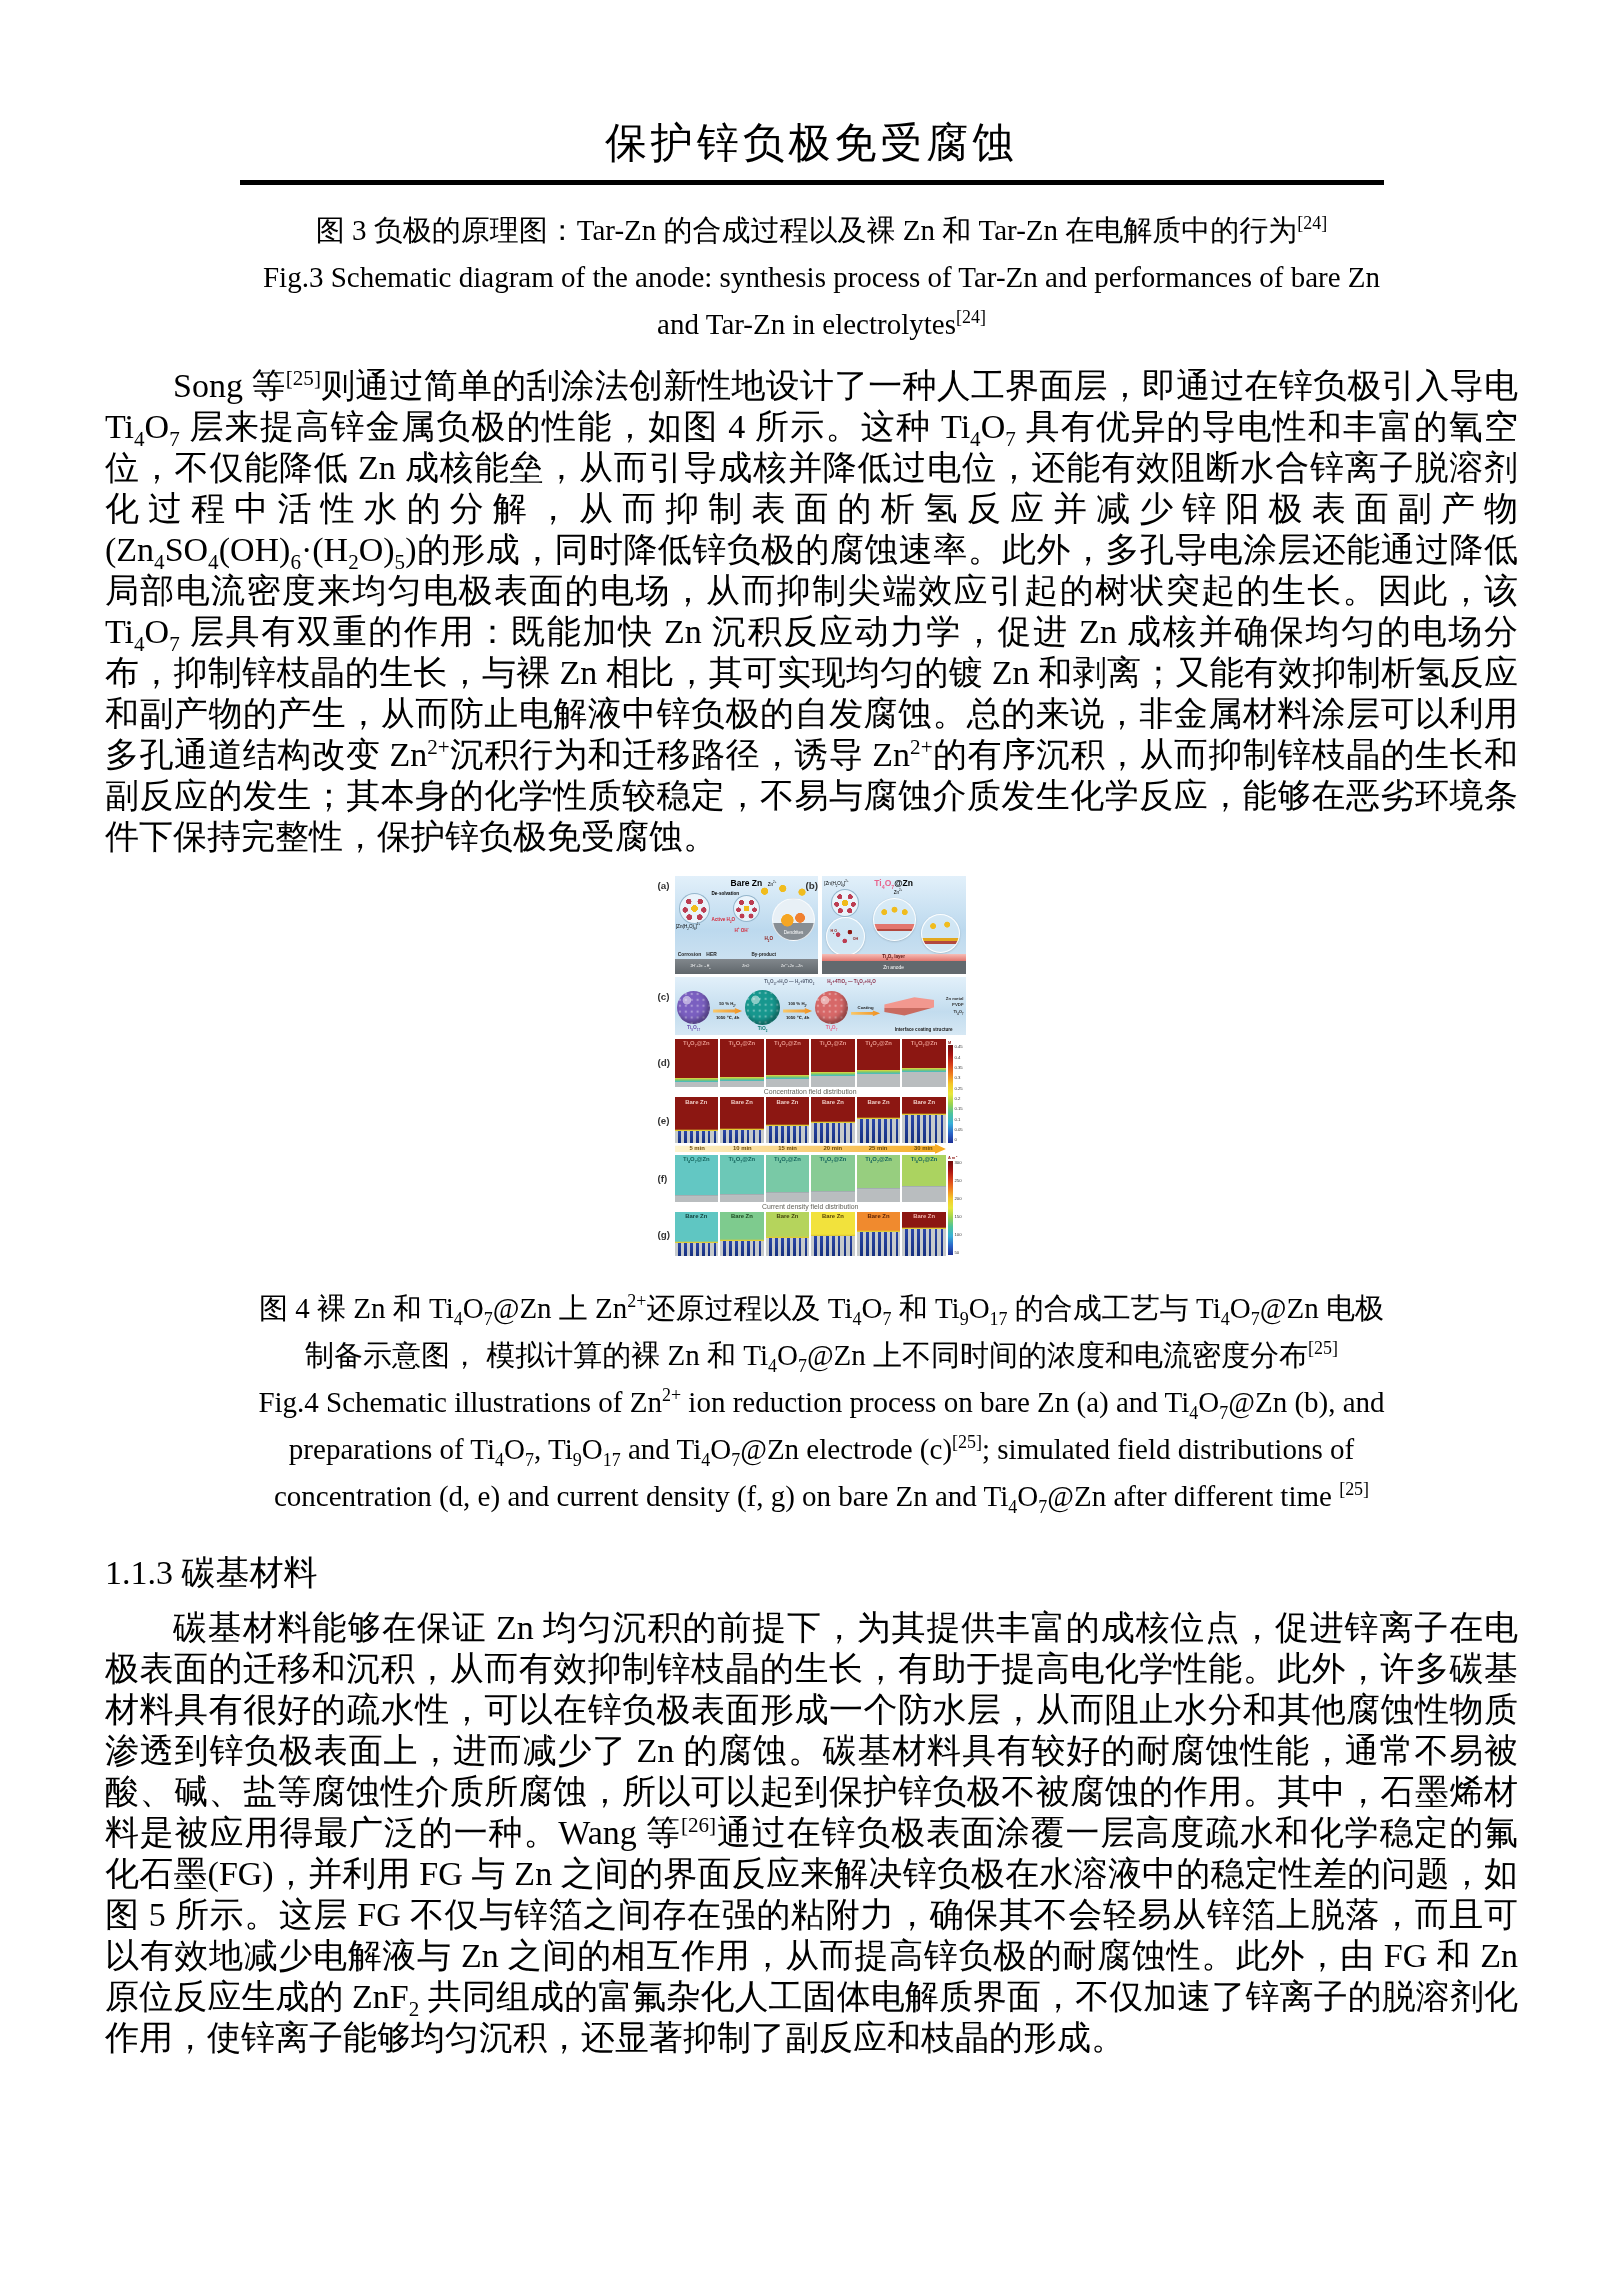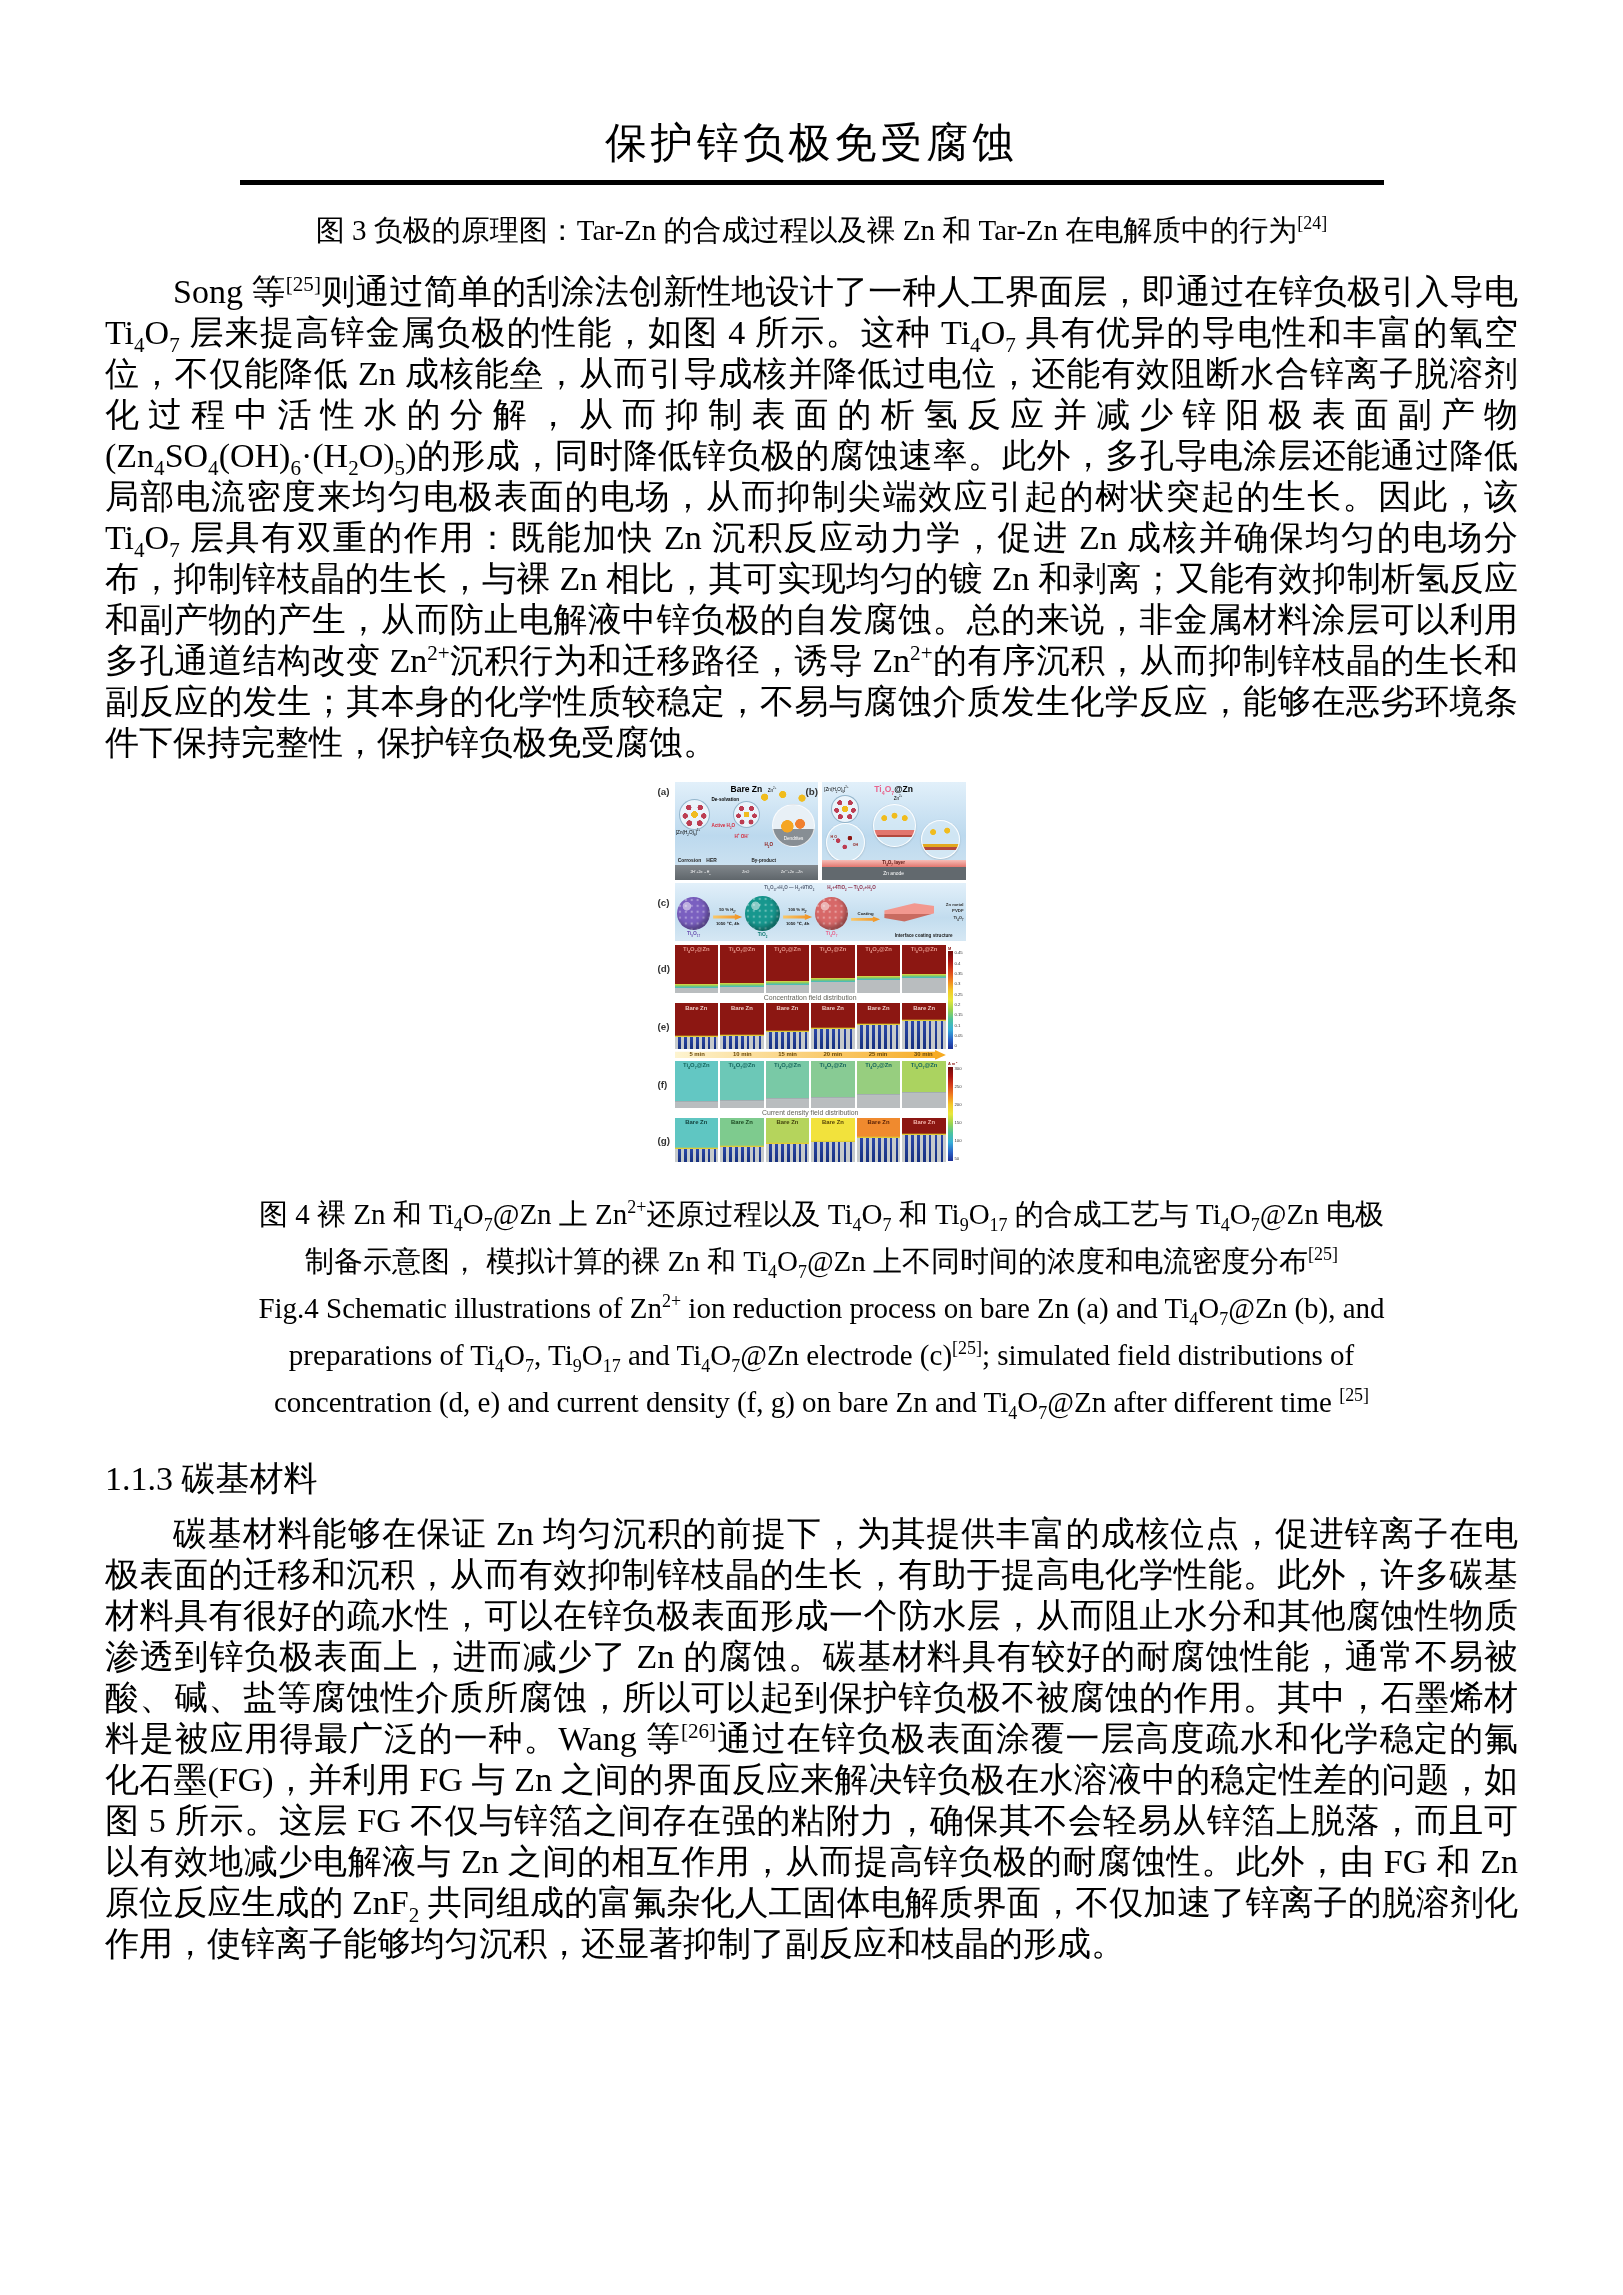--- a/index.html
+++ b/index.html
@@ -165,20 +165,22 @@
 
 <div class="page">
 
   <header>
     <div class="journal-zh">保护锌负极免受腐蚀</div>
     <div class="header-rule"></div>
   </header>
 
   <div class="caption fig3-caption">
     <div>图 3  负极的原理图：Tar-Zn 的合成过程以及裸 Zn 和 Tar-Zn 在电解质中的行为<sup>[24]</sup></div>
+    <div>Fig.3 Schematic diagram of the anode: synthesis process of Tar-Zn and performances of bare Zn</div>
+    <div>and Tar-Zn in electrolytes<sup>[24]</sup></div>
   </div>
 
   <p class="body-para p1">Song 等<sup>[25]</sup>则通过简单的刮涂法创新性地设计了一种人工界面层，即通过在锌负极引入导电 Ti<sub>4</sub>O<sub>7</sub> 层来提高锌金属负极的性能，如图 4 所示。这种 Ti<sub>4</sub>O<sub>7</sub> 具有优异的导电性和丰富的氧空位，不仅能降低 Zn 成核能垒，从而引导成核并降低过电位，还能有效阻断水合锌离子脱溶剂化过程中活性水的分解，从而抑制表面的析氢反应并减少锌阳极表面副产物(Zn<sub>4</sub>SO<sub>4</sub>(OH)<sub>6</sub>·(H<sub>2</sub>O)<sub>5</sub>)的形成，同时降低锌负极的腐蚀速率。此外，多孔导电涂层还能通过降低局部电流密度来均匀电极表面的电场，从而抑制尖端效应引起的树状突起的生长。因此，该 Ti<sub>4</sub>O<sub>7</sub> 层具有双重的作用：既能加快 Zn 沉积反应动力学，促进 Zn 成核并确保均匀的电场分布，抑制锌枝晶的生长，与裸 Zn 相比，其可实现均匀的镀 Zn 和剥离；又能有效抑制析氢反应和副产物的产生，从而防止电解液中锌负极的自发腐蚀。总的来说，非金属材料涂层可以利用多孔通道结构改变 Zn<sup>2+</sup>沉积行为和迁移路径，诱导 Zn<sup>2+</sup>的有序沉积，从而抑制锌枝晶的生长和副反应的发生；其本身的化学性质较稳定，不易与腐蚀介质发生化学反应，能够在恶劣环境条件下保持完整性，保护锌负极免受腐蚀。</p>
 
   <figure class="fig4">
 
     <div class="row-ab">
       <span class="pletter la">(a)</span>
       <span class="pletter lb">(b)</span>
 

